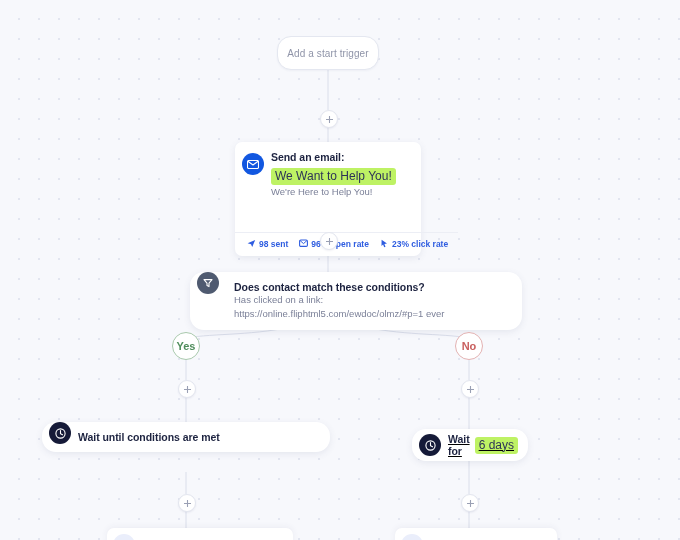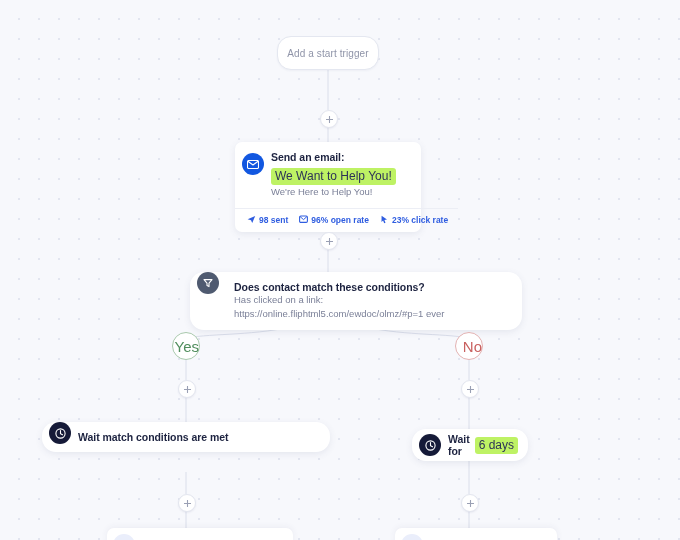--- a/index.html
+++ b/index.html
@@ -133,20 +133,21 @@
   .email-main {
     display: flex;
     align-items: stretch;
   }
   .metrics {
     border-top: 1px solid #eceef5;
     display: flex;
     align-items: center;
     gap: 11px;
     padding: 6px 10px 7px 12px;
+    margin-top: 24px;
   }
   .metric {
     display: flex;
     align-items: center;
     gap: 3px;
     font-size: 8.5px;
     color: #2f5de0;
     font-weight: bold;
     white-space: nowrap;
   }
@@ -172,20 +173,21 @@
     left: 412px;
     top: 429px;
     width: 116px;
     height: 32px;
     align-items: center;
   }
   .waitfor-node .body {
     padding: 0 10px 0 0;
     display: flex;
     align-items: center;
+    text-decoration: underline;
   }
 
   
   .clipped {
     position: absolute;
     background: #ffffff;
     border-radius: 7px 7px 0 0;
     box-shadow: 0 -1px 6px rgba(65, 75, 120, 0.07);
     height: 16px;
   }
@@ -218,23 +220,23 @@
 
   
   .branch-badge {
     position: absolute;
     width: 28px;
     height: 28px;
     border-radius: 50%;
     background: #ffffff;
     display: flex;
     align-items: center;
-    justify-content: flex-end;
-    font-size: 15px;
-    font-weight: normal;
+    justify-content: center;
+    font-size: 11px;
+    font-weight: bold;
     box-sizing: border-box;
   }
   .badge-yes {
     left: 172px;
     top: 332px;
     border: 1px solid #a9c9ad;
     color: #4f8d5c;
   }
   .badge-no {
     left: 455px;
@@ -365,21 +367,21 @@
   <div class="node card waitcond-node">
     <div class="icon-col centered">
       <div class="badge-circle icon-navy">
         <svg width="13" height="13" viewBox="0 0 13 13">
           <circle cx="6.5" cy="6.5" r="4.6" fill="none" stroke="#ffffff" stroke-width="1.1"></circle>
           <path d="M6.5 3.6 V6.6 L8.5 7.8" fill="none" stroke="#ffffff" stroke-width="1.1" stroke-linecap="round"></path>
         </svg>
       </div>
     </div>
     <div class="body">
-      <div class="title-text">Wait match conditions are met</div>
+      <div class="title-text">Wait until conditions are met</div>
     </div>
   </div>
 
   <div class="node card waitfor-node">
     <div class="icon-col centered">
       <div class="badge-circle icon-navy">
         <svg width="13" height="13" viewBox="0 0 13 13">
           <circle cx="6.5" cy="6.5" r="4.6" fill="none" stroke="#ffffff" stroke-width="1.1"></circle>
           <path d="M6.5 3.6 V6.6 L8.5 7.8" fill="none" stroke="#ffffff" stroke-width="1.1" stroke-linecap="round"></path>
         </svg>

